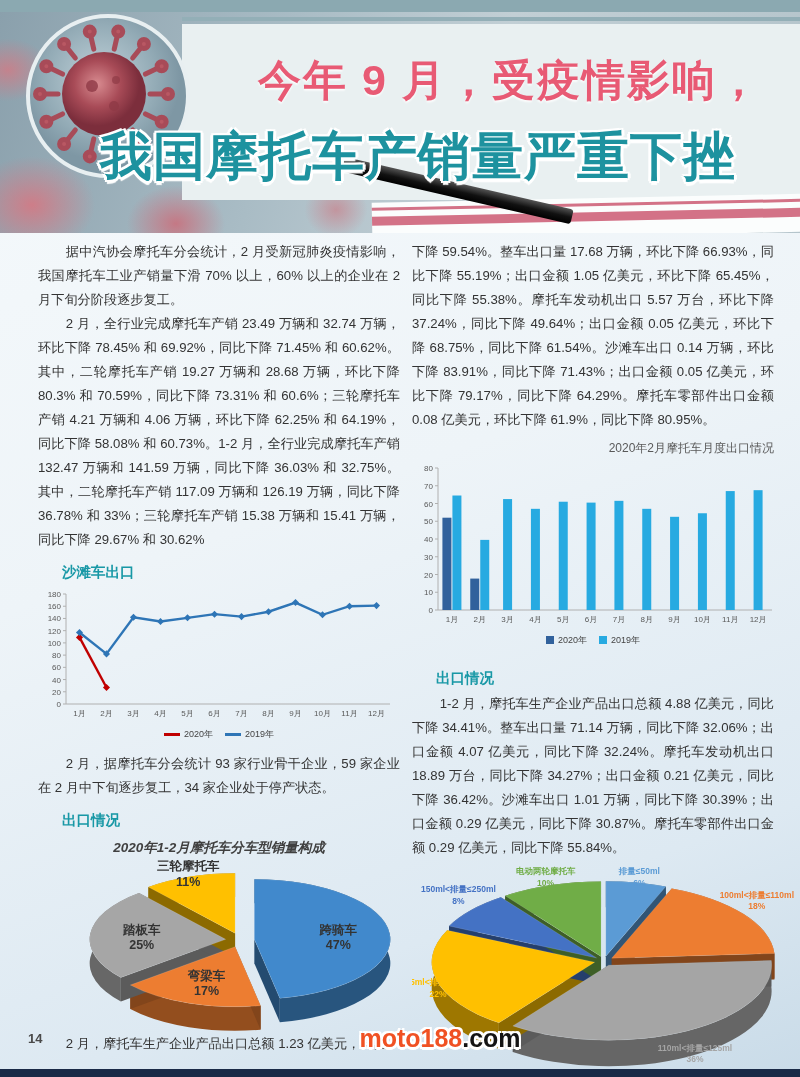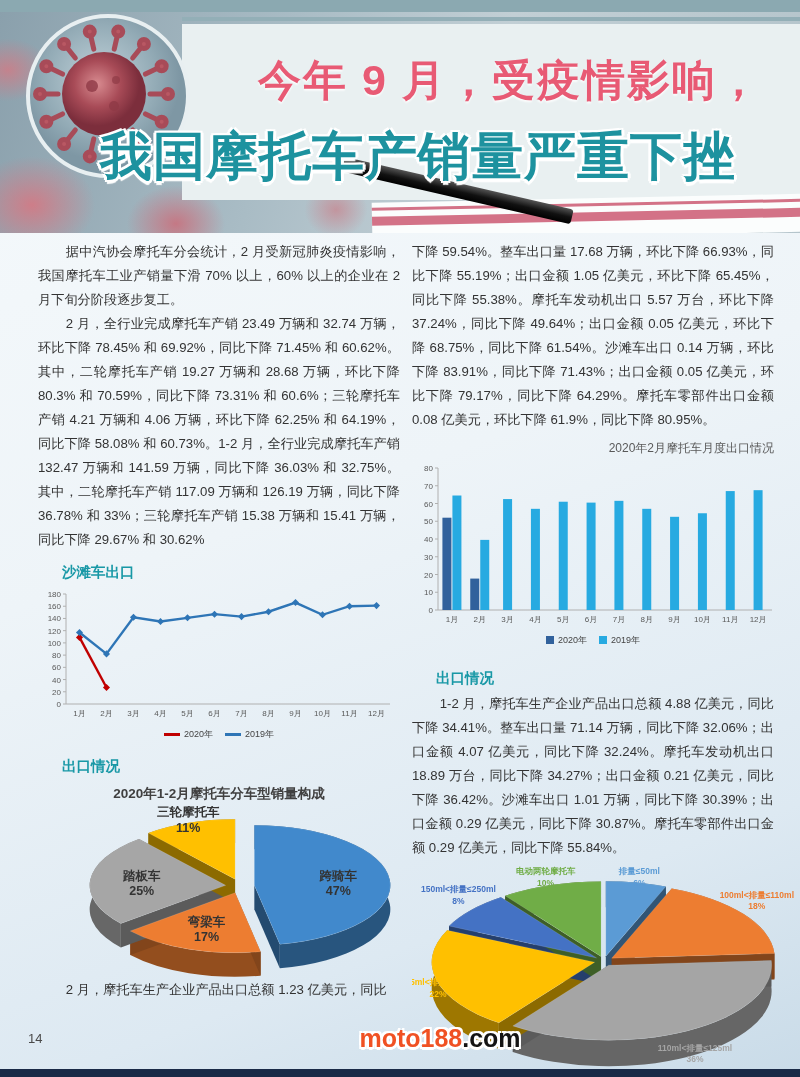--- a/index.html
+++ b/index.html
@@ -30,29 +30,29 @@
           font-size:52px;font-weight:bold;letter-spacing:1px;color:#1d929f;
           text-shadow:-2px -2px 0 #fff,2px -2px 0 #fff,-2px 2px 0 #fff,2px 2px 0 #fff,0 4px 1px #fff,-3px 0 0 #fff,3px 0 0 #fff;}
   
   .col{position:absolute;top:240px;width:362px;font-size:13.2px;line-height:24px;color:#333;text-align:justify;}
   .col-left{left:38px;}
   .col-right{left:412px;}
   .para{margin:0;}
   .indent{text-indent:2.1em;}
   .sec-head{margin:8px 0 2px 24px;font-size:14.5px;font-weight:bold;color:#1898a6;}
   .chart-title{margin:2px 0 0 0;text-align:right;font-size:12px;color:#595959;}
-  .pie-title{margin:4px 0 0 0;text-align:center;font-size:13.5px;font-weight:bold;color:#404040;}
+  .pie-title{margin:4px 0 0 0;text-align:center;font-size:13.5px;font-weight:bold;color:#404040;font-style:italic;}
   .legend{display:flex;justify-content:center;gap:12px;font-size:9px;color:#444;align-items:center;margin-top:-2px;}
   .legend .it{display:flex;align-items:center;gap:4px;}
   .sw-line{display:inline-block;width:16px;height:3px;}
   .sw-sq{display:inline-block;width:8px;height:8px;}
   svg{display:block;}
   svg text{font-family:"Liberation Sans","DejaVu Sans",sans-serif;}
   
-  .pageno{position:absolute;left:28px;top:1031px;font-size:13px;color:#4a4a4a;}
+  .pageno{position:absolute;left:28px;top:1031px;font-size:13px;color:#4a4a4a;font-weight:bold;}
   .site{position:absolute;left:0;top:1024px;width:800px;text-align:center;font-size:25px;font-weight:bold;
         text-shadow:-2px -2px 0 #fff,2px -2px 0 #fff,-2px 2px 0 #fff,2px 2px 0 #fff,0 3px 0 #fff;padding-left:40px;}
   .site .nm{color:#f05123;}
   .site .tld{color:#141414;}
   .bottom-strip{position:absolute;left:0;bottom:0;width:800px;height:8px;background:#1a2a47;}
 </style>
 </head>
 <body>
 
 <div class="page">
@@ -184,20 +184,21 @@
         <span class="it">
           <span class="sw-line" style="background: rgb(192, 0, 0);"></span>
           <span>2020年</span>
         </span>
         <span class="it">
           <span class="sw-line" style="background: rgb(46, 117, 182);"></span>
           <span>2019年</span>
         </span>
       </div>
 
+    <p class="para indent" style="margin-top:6px">2 月，据摩托车分会统计 93 家行业骨干企业，59 家企业在 2 月中下旬逐步复工，34 家企业处于停产状态。</p>
 
     <div class="sec-head">出口情况</div>
     <div class="pie-title">2020年1-2月摩托车分车型销量构成</div>
     <svg id="pie1" viewBox="0 0 360 172" width="360" height="172">
         <g>
           <path d="M216.33609229028434,19.3224201441067A136 60 0 0 1 241.81995107394295,138.259655187828L241.81995107394295 162.259655187828A136 60 0 0 0 216.33609229028434 43.3224201441067Z" fill="rgb(40,85,126)"></path>
           <path d="M216.33609229028434 79.3224201441067L216.33609229028434,19.3224201441067L216.33609229028434 43.3224201441067L216.33609229028434 103.3224201441067Z" fill="rgb(36,75,112)"></path>
           <path d="M216.33609229028434 79.3224201441067L241.81995107394295,138.259655187828L241.81995107394295 162.259655187828L216.33609229028434 103.3224201441067Z" fill="rgb(36,75,112)"></path>
           <path d="M222.6060327321264,145.71157658019175A136 60 0 0 1 92.33237293096045,125.0197809213918L92.33237293096045 149.0197809213918A136 60 0 0 0 222.6060327321264 169.71157658019175Z" fill="rgb(147,78,30)"></path>
           <path d="M197.1221739484678 86.77434153647043L222.6060327321264,145.71157658019175L222.6060327321264 169.71157658019175L197.1221739484678 110.77434153647043Z" fill="rgb(130,69,27)"></path>

